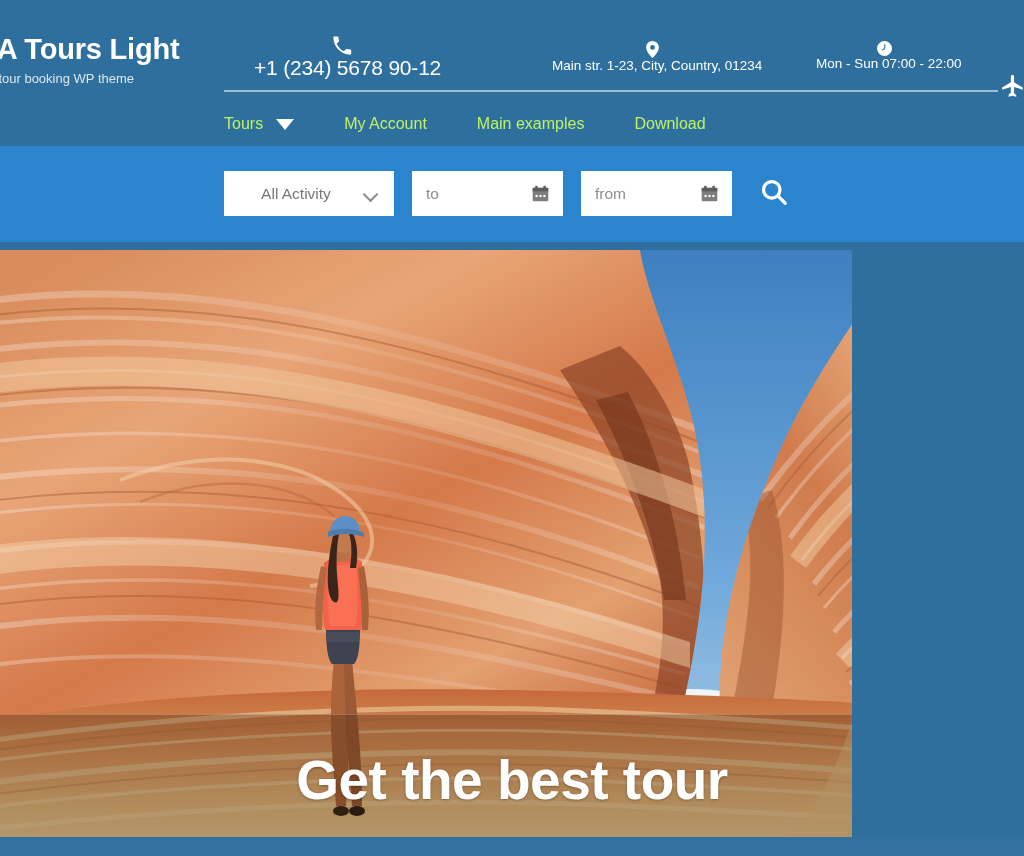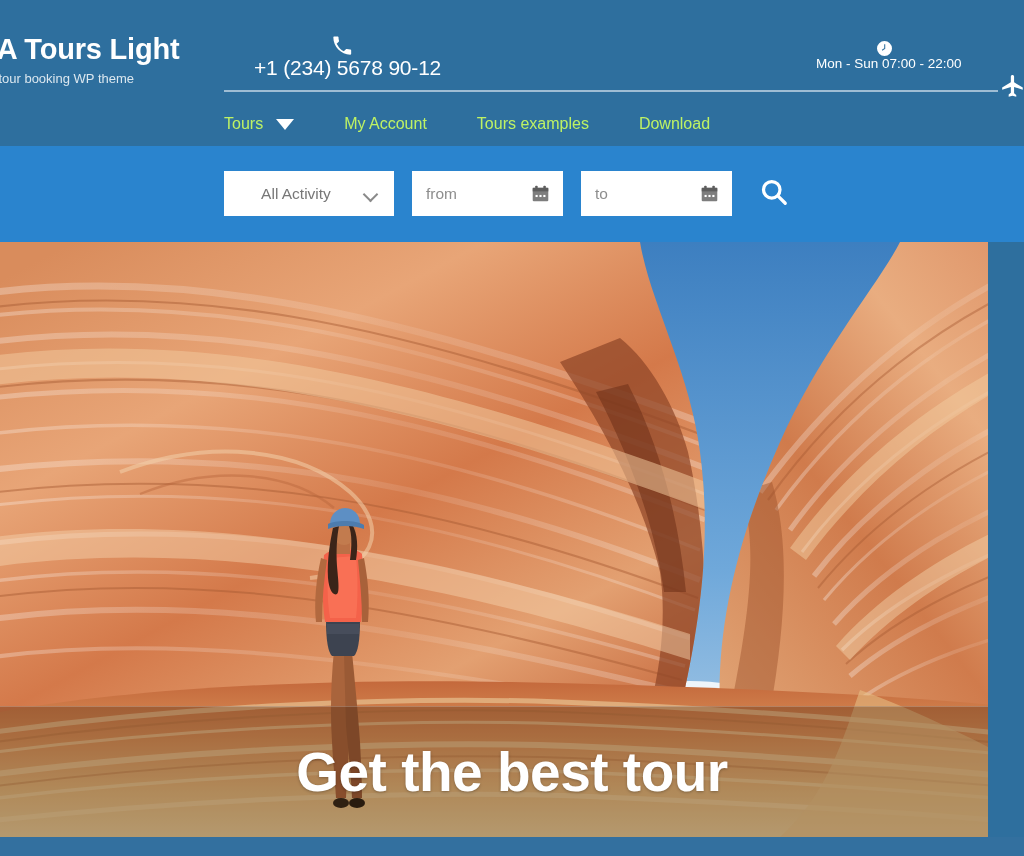--- a/index.html
+++ b/index.html
@@ -135,21 +135,21 @@
     width:17px;height:17px; flex:none; position:relative;
   }
   .sb-search-btn{
     margin-left:20px; width:44px;height:44px;
     display:flex; align-items:center; justify-content:center;
     cursor:pointer; background:transparent; border:none;
   }
 
   
   .hero{
-    position:absolute; left:0; top:242px; width:988px; height:595px;
+    position:absolute; left:0; top:250px; width:852px; height:595px;
     overflow:hidden;
     background:#c4653a;
   }
   .hero-photo{ position:absolute; inset:0; }
   .hero-photo svg{ display:block; width:1024px; height:595px; }
 
   .hero-overlay-band{
     position:absolute; left:0; top:464px; width:1024px; height:131px;
     background:rgba(60,30,10,0.30);
     border-top:1px solid rgba(255,255,255,0.22);
@@ -186,20 +186,28 @@
 
     <div class="topinfo-item ti-phone">
       <span class="ti-icon">
         <svg width="20" height="20" viewBox="0 0 24 24" fill="#ffffff">
           <path d="M6.6 10.8c1.7 3.3 4.3 5.9 7.6 7.6l2.5-2.5c.3-.3.8-.4 1.2-.3 1.2.4 2.6.6 4 .6.6 0 1.1.5 1.1 1.1v4c0 .6-.5 1.1-1.1 1.1C10.9 22.4 1.6 13.1 1.6 1.6 1.6 1 2.1.5 2.7.5h4c.6 0 1.1.5 1.1 1.1 0 1.4.2 2.8.6 4 .1.4 0 .9-.3 1.2l-2.5 2.5z"></path>
         </svg>
       </span>
       <span class="ti-text">+1 (234) 5678 90-12</span>
     </div>
 
+    <div class="topinfo-item ti-addr">
+      <span class="ti-icon">
+        <svg width="13" height="17" viewBox="0 0 24 32" fill="#ffffff">
+          <path d="M12 0C5.4 0 0 5.4 0 12c0 9 12 20 12 20s12-11 12-20c0-6.6-5.4-12-12-12zm0 16.5A4.5 4.5 0 1 1 12 7.5a4.5 4.5 0 0 1 0 9z"></path>
+        </svg>
+      </span>
+      <span class="ti-text">Main str. 1-23, City, Country, 01234</span>
+    </div>
 
     <div class="topinfo-item ti-hours">
       <span class="ti-icon">
         <svg width="15" height="15" viewBox="0 0 24 24" fill="#ffffff">
           <path d="M12 0a12 12 0 1 0 0 24 12 12 0 0 0 0-24zm1.2 12.5-4.6 2.9-.9-1.5 3.8-2.4V5h1.7v7.5z"></path>
         </svg>
       </span>
       <span class="ti-text">Mon - Sun 07:00 - 22:00</span>
     </div>
 
@@ -215,54 +223,54 @@
 
   <nav class="main-nav">
     <div class="nav-item">
       <span>Tours</span>
       <span class="nav-caret"></span>
     </div>
     <div class="nav-item">
       <span>My Account</span>
     </div>
     <div class="nav-item">
-      <span>Tours examples</span>
+      <span>Main examples</span>
     </div>
     <div class="nav-item">
       <span>Download</span>
     </div>
   </nav>
 
 </div>
 
 <div class="searchbar">
   <div class="searchbar-inner">
 
     <div class="sb-field sb-select">
       <span class="sb-label">All Activity</span>
       <span class="chevron-down"></span>
     </div>
 
     <div class="sb-field sb-date">
-      <span class="sb-label">from</span>
+      <span class="sb-label">to</span>
       <span class="cal-icon">
         <svg width="17" height="17" viewBox="0 0 24 24" fill="#7d7d7d">
           <rect x="1" y="4" width="22" height="19" rx="1.5"></rect>
           <rect x="1" y="4" width="22" height="5" fill="#5d5d5d"></rect>
           <rect x="4.5" y="1" width="3.5" height="5" rx="1.2" fill="#5d5d5d"></rect>
           <rect x="16" y="1" width="3.5" height="5" rx="1.2" fill="#5d5d5d"></rect>
           <rect x="5" y="14" width="3" height="3" fill="#ffffff"></rect>
           <rect x="10.5" y="14" width="3" height="3" fill="#ffffff"></rect>
           <rect x="16" y="14" width="3" height="3" fill="#ffffff"></rect>
         </svg>
       </span>
     </div>
 
     <div class="sb-field sb-date">
-      <span class="sb-label">to</span>
+      <span class="sb-label">from</span>
       <span class="cal-icon">
         <svg width="17" height="17" viewBox="0 0 24 24" fill="#7d7d7d">
           <rect x="1" y="4" width="22" height="19" rx="1.5"></rect>
           <rect x="1" y="4" width="22" height="5" fill="#5d5d5d"></rect>
           <rect x="4.5" y="1" width="3.5" height="5" rx="1.2" fill="#5d5d5d"></rect>
           <rect x="16" y="1" width="3.5" height="5" rx="1.2" fill="#5d5d5d"></rect>
           <rect x="5" y="14" width="3" height="3" fill="#ffffff"></rect>
           <rect x="10.5" y="14" width="3" height="3" fill="#ffffff"></rect>
           <rect x="16" y="14" width="3" height="3" fill="#ffffff"></rect>
         </svg>

